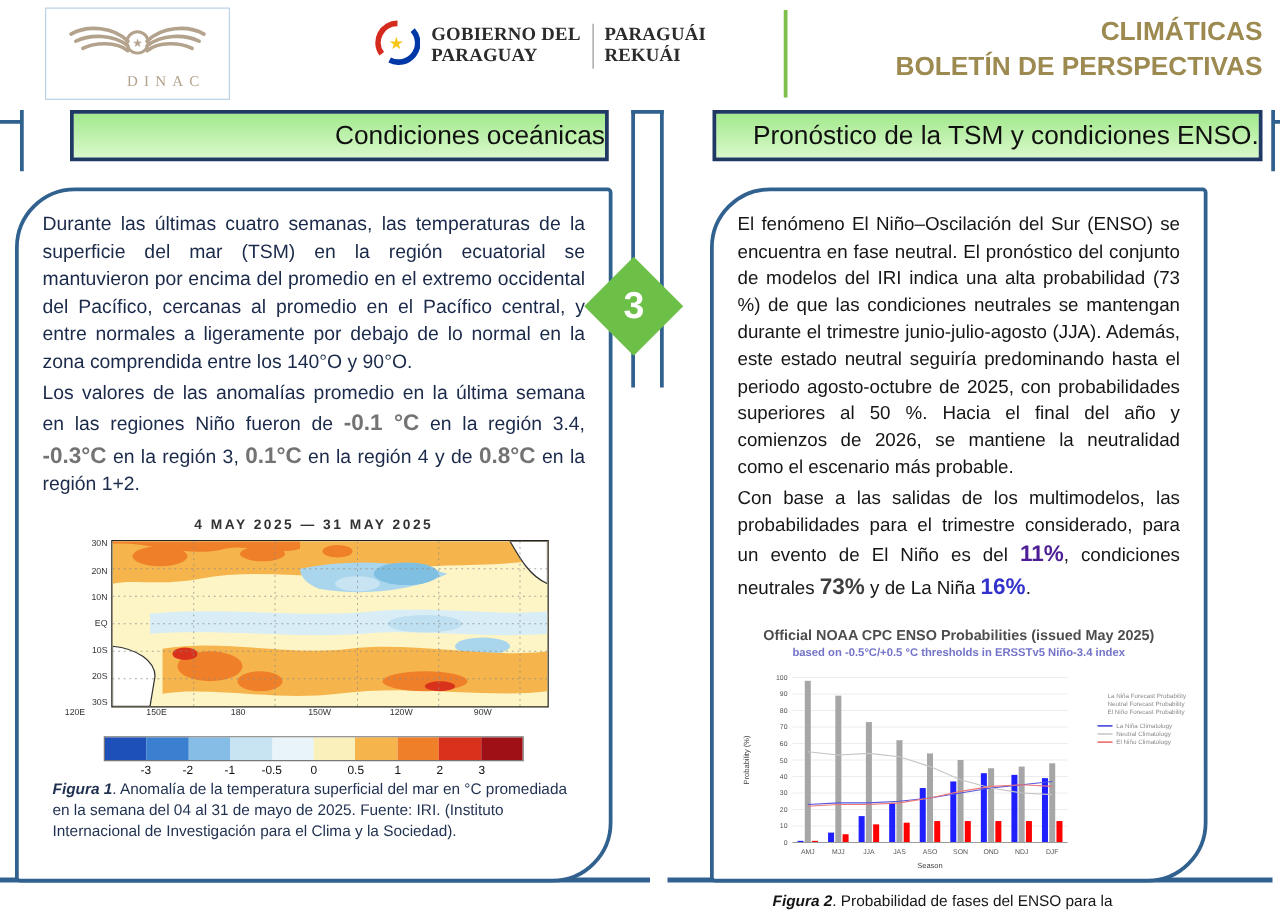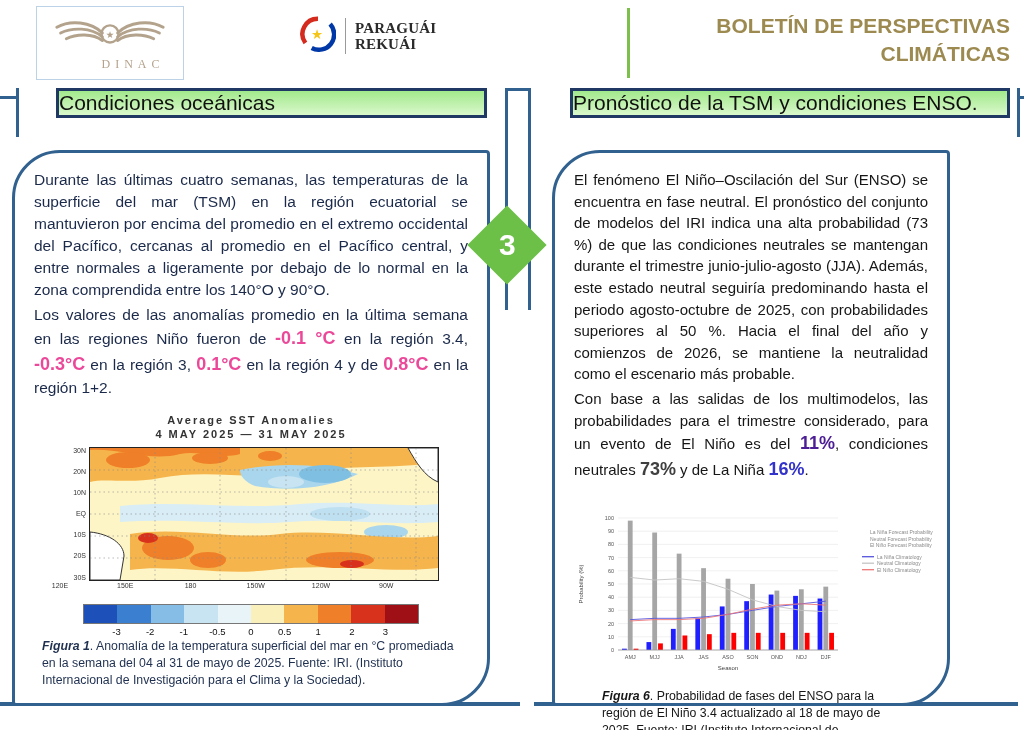--- a/index.html
+++ b/index.html
@@ -12,23 +12,23 @@
   .dinac-label{font-family:"Liberation Serif",serif;font-size:12px;letter-spacing:5px;color:#b3a28c;margin-top:1px;margin-left:46px;}
   .gov-logo{position:absolute;left:300px;top:16px;display:flex;align-items:center;gap:9px;}
   .gov-text{font-family:"Liberation Serif",serif;font-weight:bold;color:#2b2b2b;
       font-size:15px;line-height:1.08;letter-spacing:.2px;}
   .gov-div{width:1px;height:36px;background:#9a9a9a;}
   .title-divider{position:absolute;left:627px;top:8px;width:3px;height:70px;background:#7cbf4a;}
   .bulletin-title{position:absolute;right:14px;top:12px;width:370px;text-align:right;
       font-size:21px;font-weight:bold;color:#9c8a50;line-height:1.35;}
 
   
-  .banner{position:absolute;top:88px;height:30px;box-sizing:border-box;border:3px solid #1f3864;
+  .banner{position:absolute;top:88px;height:41px;box-sizing:border-box;border:3px solid #1f3864;
       background:linear-gradient(180deg,#a2e98c 0%,#d9f8cb 100%);
-      display:flex;align-items:center;justify-content:flex-start;font-size:21px;color:#101010;}
+      display:flex;align-items:center;justify-content:flex-end;font-size:21px;color:#101010;}
   .banner-left{left:56px;width:431px;}
   .banner-right{left:570px;width:440px;}
   .blue{background:#31618f;position:absolute;}
   .brk-l-h{left:0;top:96px;width:17px;height:3px;}
   .brk-l-v{left:16px;top:88px;width:3px;height:49px;}
   .brk-r-h{left:1018px;top:96px;width:6px;height:3px;}
   .brk-r-v{left:1017px;top:88px;width:3px;height:49px;}
   .mid-v1{left:505px;top:88px;width:3px;height:222px;}
   .mid-v2{left:528px;top:88px;width:3px;height:222px;}
   .mid-h{left:505px;top:88px;width:26px;height:3px;}
@@ -36,24 +36,24 @@
   .bstrip2{left:534px;top:702px;width:484px;height:4px;}
 
   .diamond{position:absolute;left:479px;top:217px;width:56px;height:56px;transform:rotate(45deg);
       background:#6cbf47;display:flex;align-items:center;justify-content:center;z-index:5;}
   .diamond span{transform:rotate(-45deg);color:#ffffff;font-size:30px;font-weight:bold;}
 
   
   .panel{position:absolute;top:150px;height:556px;box-sizing:border-box;border:3px solid #31618f;
       border-radius:48px 4px 48px 4px;padding:13px 19px 10px 19px;background:#ffffff;}
   .panel-left{left:12px;width:478px;}
-  .panel-right{left:552px;width:398px;}
+  .panel-right{left:568px;width:398px;}
   .panel-left p{margin:3px 0;font-size:15.5px;line-height:1.42;color:#1b2a4a;text-align:justify;}
   .panel-right p{margin:3px 0;font-size:15px;line-height:1.44;color:#161616;text-align:justify;}
-  .seg-temp{color:#ec4899;font-weight:bold;font-size:18px;}
+  .seg-temp{color:#737373;font-weight:bold;font-size:18px;}
   .seg-big-red{color:#4c1d95;font-weight:bold;font-size:18px;}
   .seg-big-dark{color:#3f3f3f;font-weight:bold;font-size:18px;}
   .seg-big-blue{color:#3333cc;font-weight:bold;font-size:18px;}
   .seg-figlabel{font-weight:bold;font-style:italic;}
 
   
   .fig1{margin-top:14px;text-align:center;}
   .fig1-title{font-size:11px;font-weight:bold;letter-spacing:2px;color:#333;line-height:1.3;}
   .map-wrap{display:flex;justify-content:center;margin-top:5px;}
   .map-ylabels{width:26px;display:flex;flex-direction:column;justify-content:space-between;
@@ -97,31 +97,35 @@
 </div>
 
 <div class="gov-logo">
   <span>
     <svg viewBox="0 0 40 40" width="36" height="36">
       <path d="M20 3 A17 17 0 0 0 6 30" stroke="#d52b1e" stroke-width="5" fill="none"></path>
       <path d="M13 35.5 A17 17 0 0 0 33.5 9" stroke="#0038a8" stroke-width="5" fill="none"></path>
       <text x="19" y="26" text-anchor="middle" font-size="15" fill="#f5c518">★</text>
     </svg>
   </span>
+  <div class="gov-text">
+    <div>GOBIERNO DEL</div>
+    <div>PARAGUAY</div>
+  </div>
   <div class="gov-div"></div>
   <div class="gov-text">
     <div>PARAGUÁI</div>
     <div>REKUÁI</div>
   </div>
 </div>
 
 <div class="title-divider"></div>
 <div class="bulletin-title">
+  <div>CLIMÁTICAS</div>
   <div>BOLETÍN DE PERSPECTIVAS</div>
-  <div>CLIMÁTICAS</div>
 </div>
 
 <div class="blue brk-l-h"></div>
 <div class="blue brk-l-v"></div>
 <div class="blue brk-r-h"></div>
 <div class="blue brk-r-v"></div>
 <div class="blue mid-v1"></div>
 <div class="blue mid-v2"></div>
 <div class="blue mid-h"></div>
 <div class="blue bstrip1"></div>
@@ -137,21 +141,20 @@
 <div class="diamond" style="background: rgb(108, 191, 71);">
   <span>3</span>
 </div>
 
 <div class="panel panel-left">
   <p>Durante las últimas cuatro semanas, las temperaturas de la superficie del mar (TSM) en la región ecuatorial se mantuvieron por encima del promedio en el extremo occidental del Pacífico, cercanas al promedio en el Pacífico central, y entre normales a ligeramente por debajo de lo normal en la zona comprendida entre los 140°O y 90°O.</p>
   <p><span>Los valores de las anomalías promedio en la última semana en las regiones Niño fueron de </span><span class="seg-temp">-0.1 °C</span><span> en la región 3.4, </span><span class="seg-temp">-0.3°C</span><span> en la región 3, </span><span class="seg-temp">0.1°C</span><span> en la región 4 y de </span><span class="seg-temp">0.8°C</span><span> en la región 1+2.</span></p>
 
   <div class="fig1">
     <div class="fig1-title">
-      <div>Average SST Anomalies</div>
       <div>4 MAY 2025 — 31 MAY 2025</div>
     </div>
     <div class="map-wrap">
       <div class="map-ylabels">
           <span>30N</span>
           <span>20N</span>
           <span>10N</span>
           <span>EQ</span>
           <span>10S</span>
           <span>20S</span>
@@ -234,20 +237,22 @@
   </div>
 
   <div class="caption"><span class="seg-figlabel">Figura 1</span><span>. Anomalía de la temperatura superficial del mar en °C promediada en la semana del 04 al 31 de mayo de 2025. Fuente: IRI. (Instituto Internacional de Investigación para el Clima y la Sociedad).</span></div>
 </div>
 
 <div class="panel panel-right">
   <p>El fenómeno El Niño–Oscilación del Sur (ENSO) se encuentra en fase neutral. El pronóstico del conjunto de modelos del IRI indica una alta probabilidad (73 %) de que las condiciones neutrales se mantengan durante el trimestre junio-julio-agosto (JJA). Además, este estado neutral seguiría predominando hasta el periodo agosto-octubre de 2025, con probabilidades superiores al 50 %. Hacia el final del año y comienzos de 2026, se mantiene la neutralidad como el escenario más probable.</p>
   <p><span>Con base a las salidas de los multimodelos, las probabilidades para el trimestre considerado, para un evento de El Niño es del </span><span class="seg-big-red">11%</span><span>, condiciones neutrales </span><span class="seg-big-dark">73%</span><span> y de La Niña </span><span class="seg-big-blue">16%</span><span>.</span></p>
 
   <div class="fig2">
+    <div class="fig2-title">Official NOAA CPC ENSO Probabilities (issued May 2025)</div>
+    <div class="fig2-sub">based on -0.5°C/+0.5 °C thresholds in ERSSTv5 Niño-3.4 index</div>
     <svg class="enso" viewBox="0 0 412 172">
         <line x1="44" y1="146" x2="264" y2="146" stroke="#e6e6e6" stroke-width="0.6"></line>
         <text x="40" y="148" text-anchor="end" font-size="5.5" fill="#555">0</text>
         <line x1="44" y1="132.8" x2="264" y2="132.8" stroke="#e6e6e6" stroke-width="0.6"></line>
         <text x="40" y="134.8" text-anchor="end" font-size="5.5" fill="#555">10</text>
         <line x1="44" y1="119.6" x2="264" y2="119.6" stroke="#e6e6e6" stroke-width="0.6"></line>
         <text x="40" y="121.6" text-anchor="end" font-size="5.5" fill="#555">20</text>
         <line x1="44" y1="106.4" x2="264" y2="106.4" stroke="#e6e6e6" stroke-width="0.6"></line>
         <text x="40" y="108.4" text-anchor="end" font-size="5.5" fill="#555">30</text>
         <line x1="44" y1="93.19999999999999" x2="264" y2="93.19999999999999" stroke="#e6e6e6" stroke-width="0.6"></line>
@@ -311,14 +316,14 @@
         <text x="296" y="43" font-size="5" fill="#8a8a8a">El Niño Forecast Probability</text>
         <line x1="288" y1="52.7" x2="300" y2="52.7" stroke="#5555dd" stroke-width="1.3"></line>
         <text x="303" y="54.5" font-size="5" fill="#8a8a8a">La Niña Climatology</text>
         <line x1="288" y1="59.2" x2="300" y2="59.2" stroke="#c4c4c4" stroke-width="1.3"></line>
         <text x="303" y="61" font-size="5" fill="#8a8a8a">Neutral Climatology</text>
         <line x1="288" y1="65.7" x2="300" y2="65.7" stroke="#ee7777" stroke-width="1.3"></line>
         <text x="303" y="67.5" font-size="5" fill="#8a8a8a">El Niño Climatology</text>
       </svg>
   </div>
 
-  <div class="caption2"><span class="seg-figlabel">Figura 6</span><span>. Probabilidad de fases del ENSO para la región de El Niño 3.4 actualizado al 18 de mayo de 2025. Fuente: IRI (Instituto Internacional de Investigación para el Clima y La Sociedad).</span></div>
+  <div class="caption2"><span class="seg-figlabel">Figura 2</span><span>. Probabilidad de fases del ENSO para la región de El Niño 3.4 actualizado al 18 de mayo de 2025. Fuente: IRI (Instituto Internacional de Investigación para el Clima y La Sociedad).</span></div>
 </div>
 
 </body></html>

